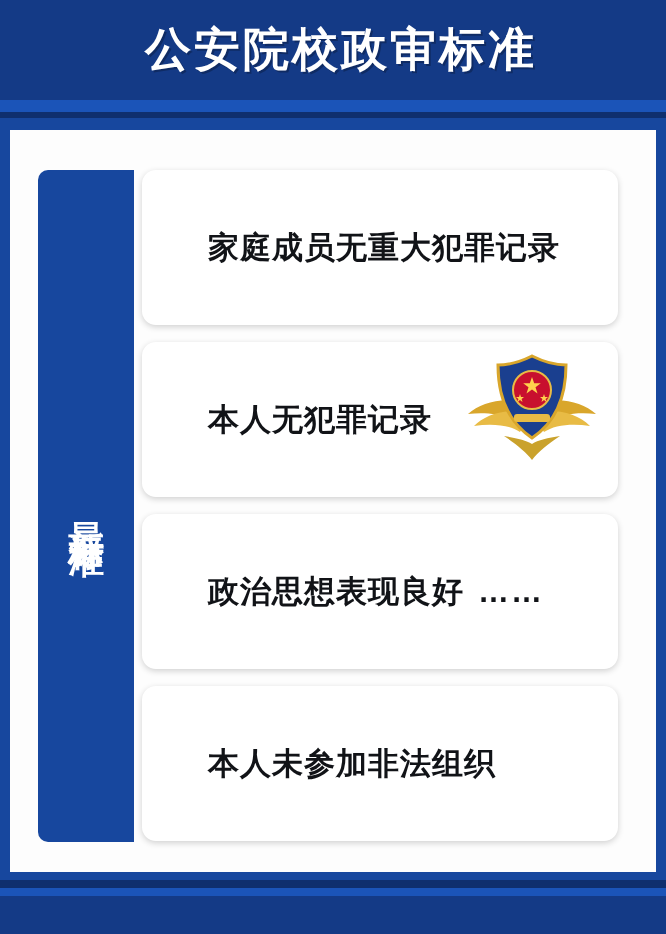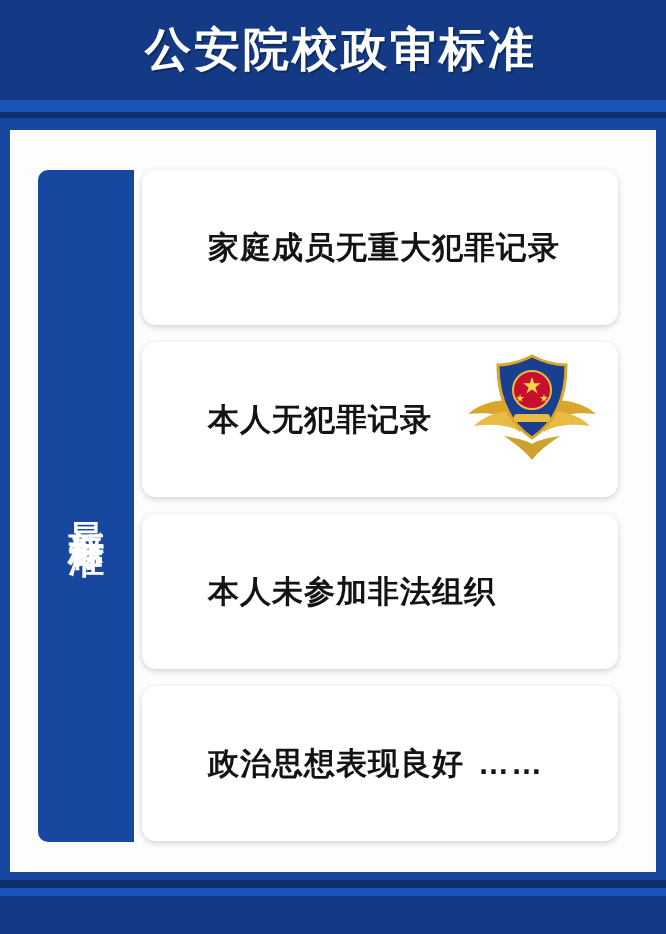--- a/index.html
+++ b/index.html
@@ -207,27 +207,27 @@
           <polygon points="68,25 70.2,31.2 76.8,31.2 71.5,35.2 73.5,41.5 68,37.6 62.5,41.5 64.5,35.2 59.2,31.2 65.8,31.2" fill="#ffd24d"></polygon>
           <polygon points="56,42 57,45 60,45 57.6,46.9 58.5,50 56,48.1 53.5,50 54.4,46.9 52,45 55,45" fill="#ffd24d"></polygon>
           <polygon points="80,42 81,45 84,45 81.6,46.9 82.5,50 80,48.1 77.5,50 78.4,46.9 76,45 79,45" fill="#ffd24d"></polygon>
 
           <rect x="50" y="62" width="36" height="8" rx="3" fill="#e8bb45"></rect>
         </svg>
       </span>
     </div>
 
     <div class="item">
+      <span class="item-text">政治思想表现良好</span>
+      <span class="dots">……</span>
+    </div>
+
+    <div class="item">
       <span class="item-text">本人未参加非法组织</span>
       <span class="dots"></span>
-    </div>
-
-    <div class="item">
-      <span class="item-text">政治思想表现良好</span>
-      <span class="dots">……</span>
     </div>
 
   </div>
 
   <div class="footer-rule"></div>
   <div class="footer-rule2"></div>
   <div class="footer-band"></div>
 
 </div>
 

